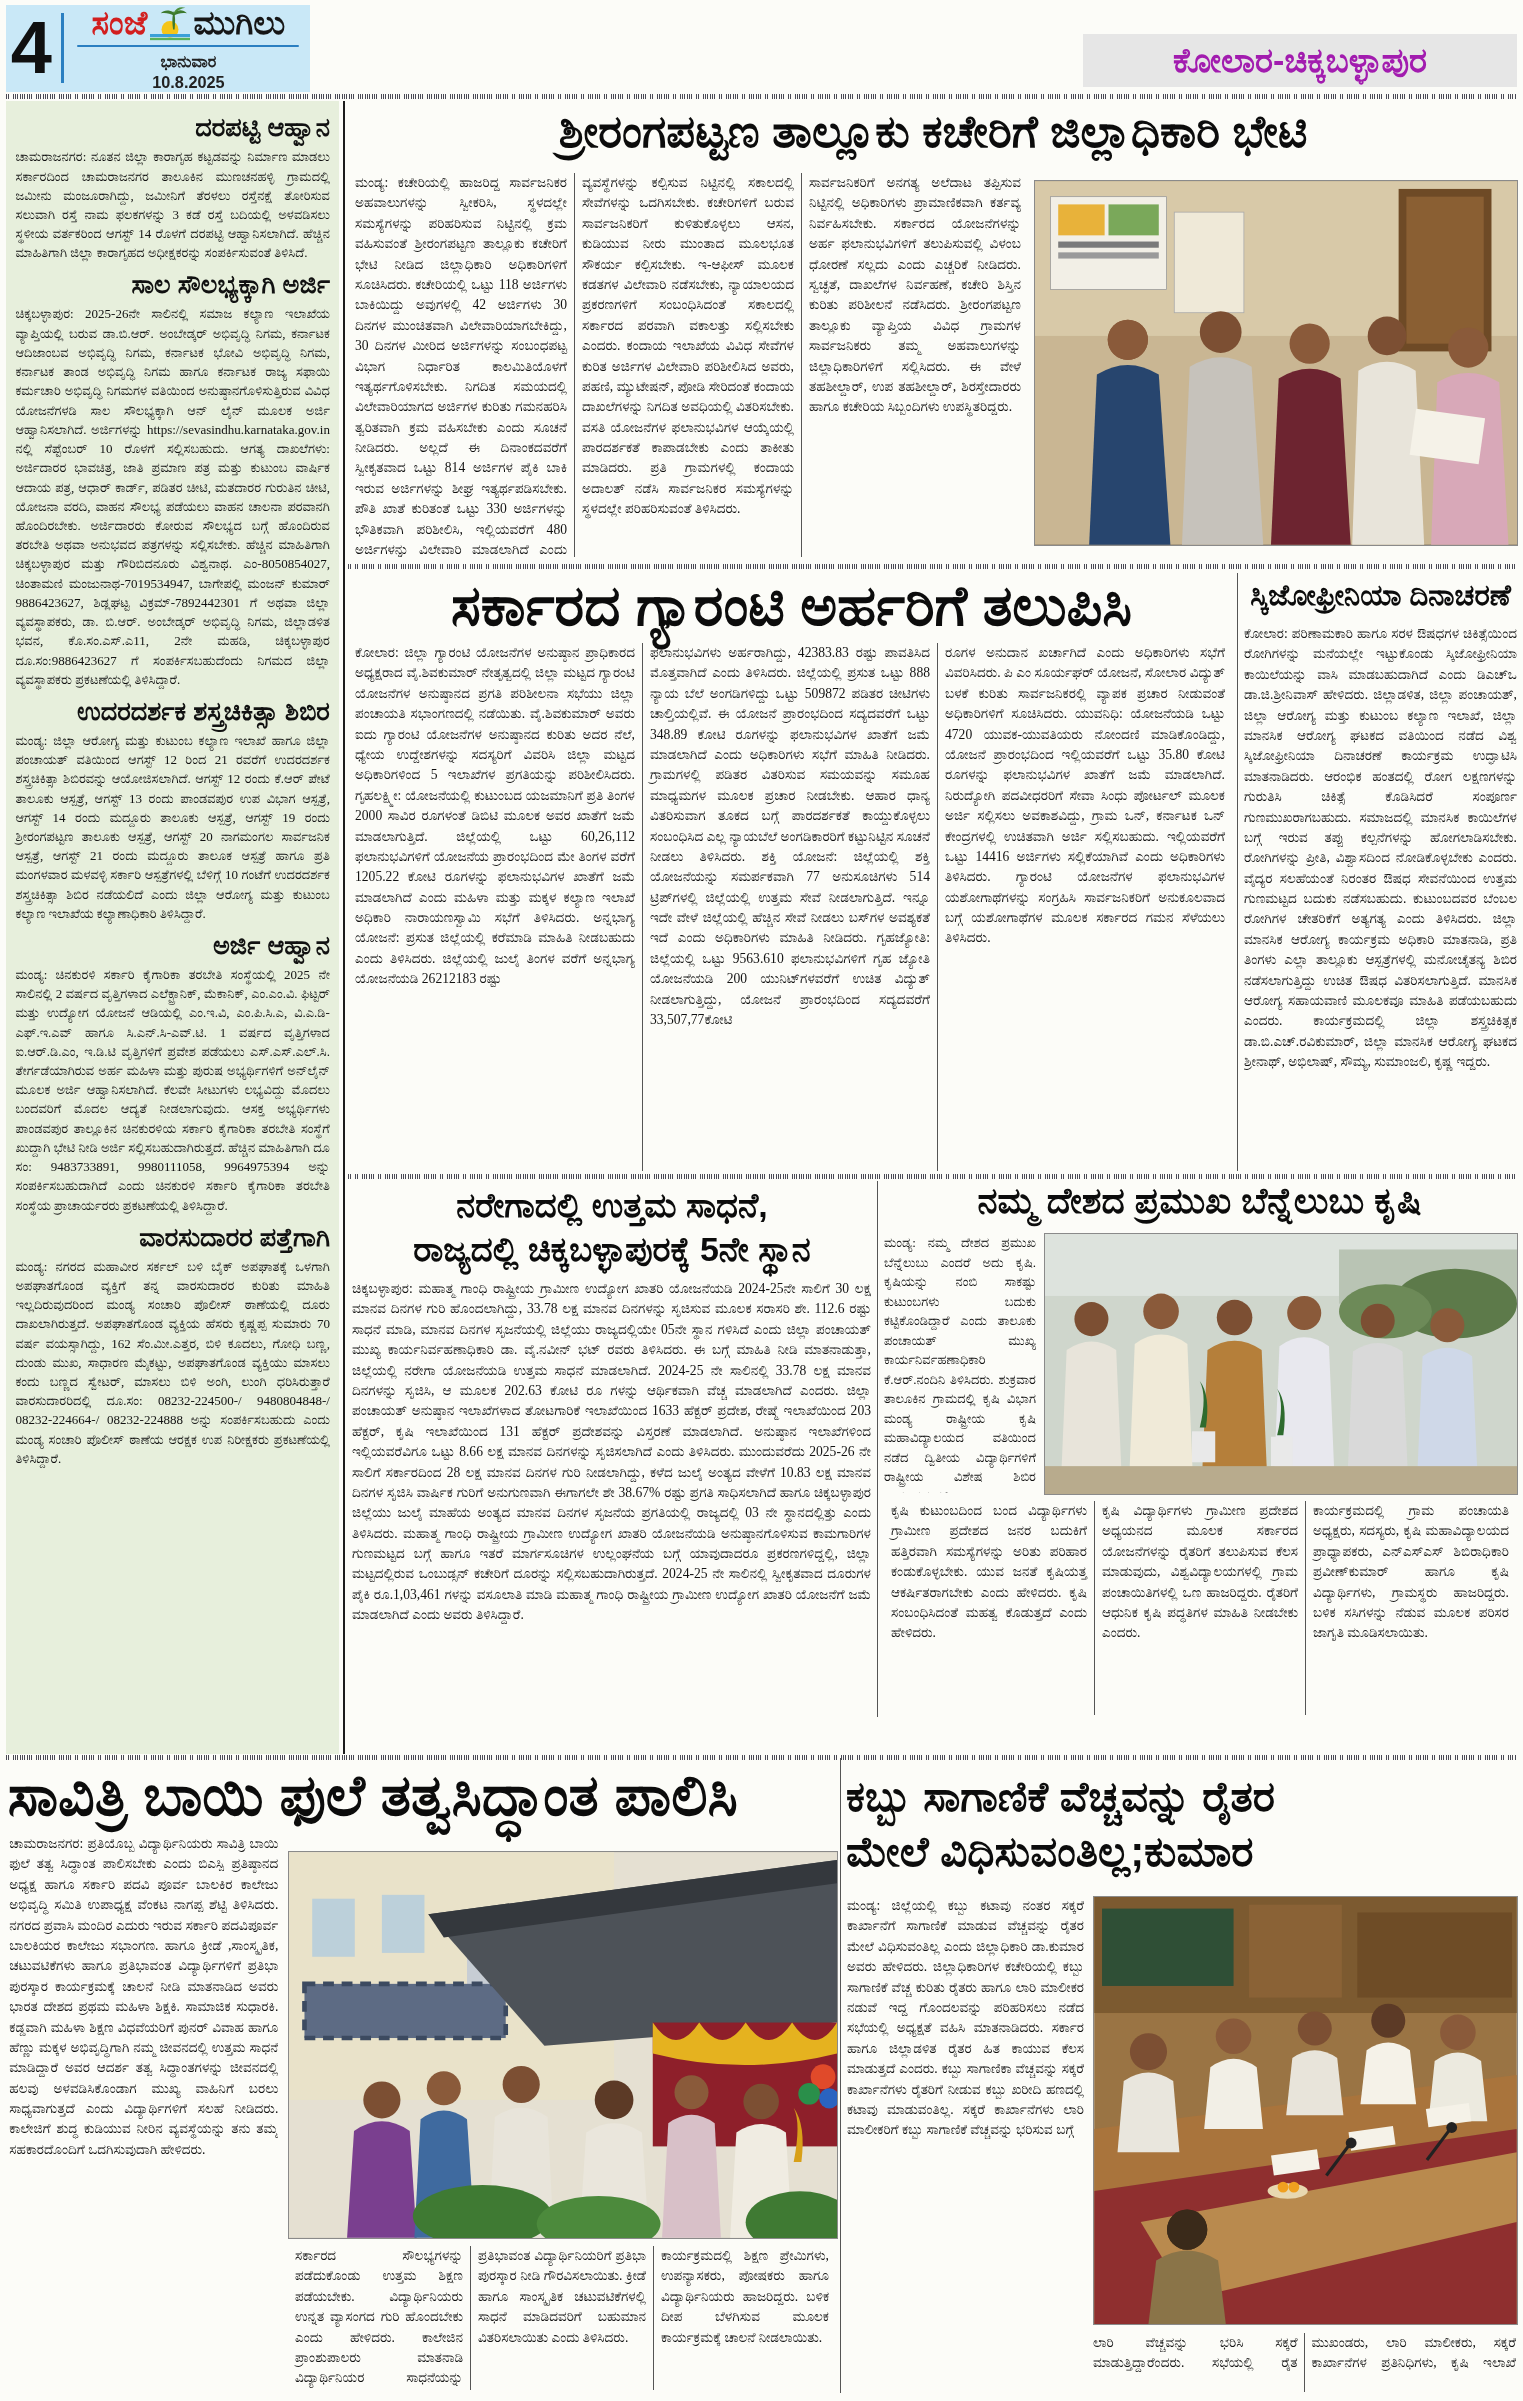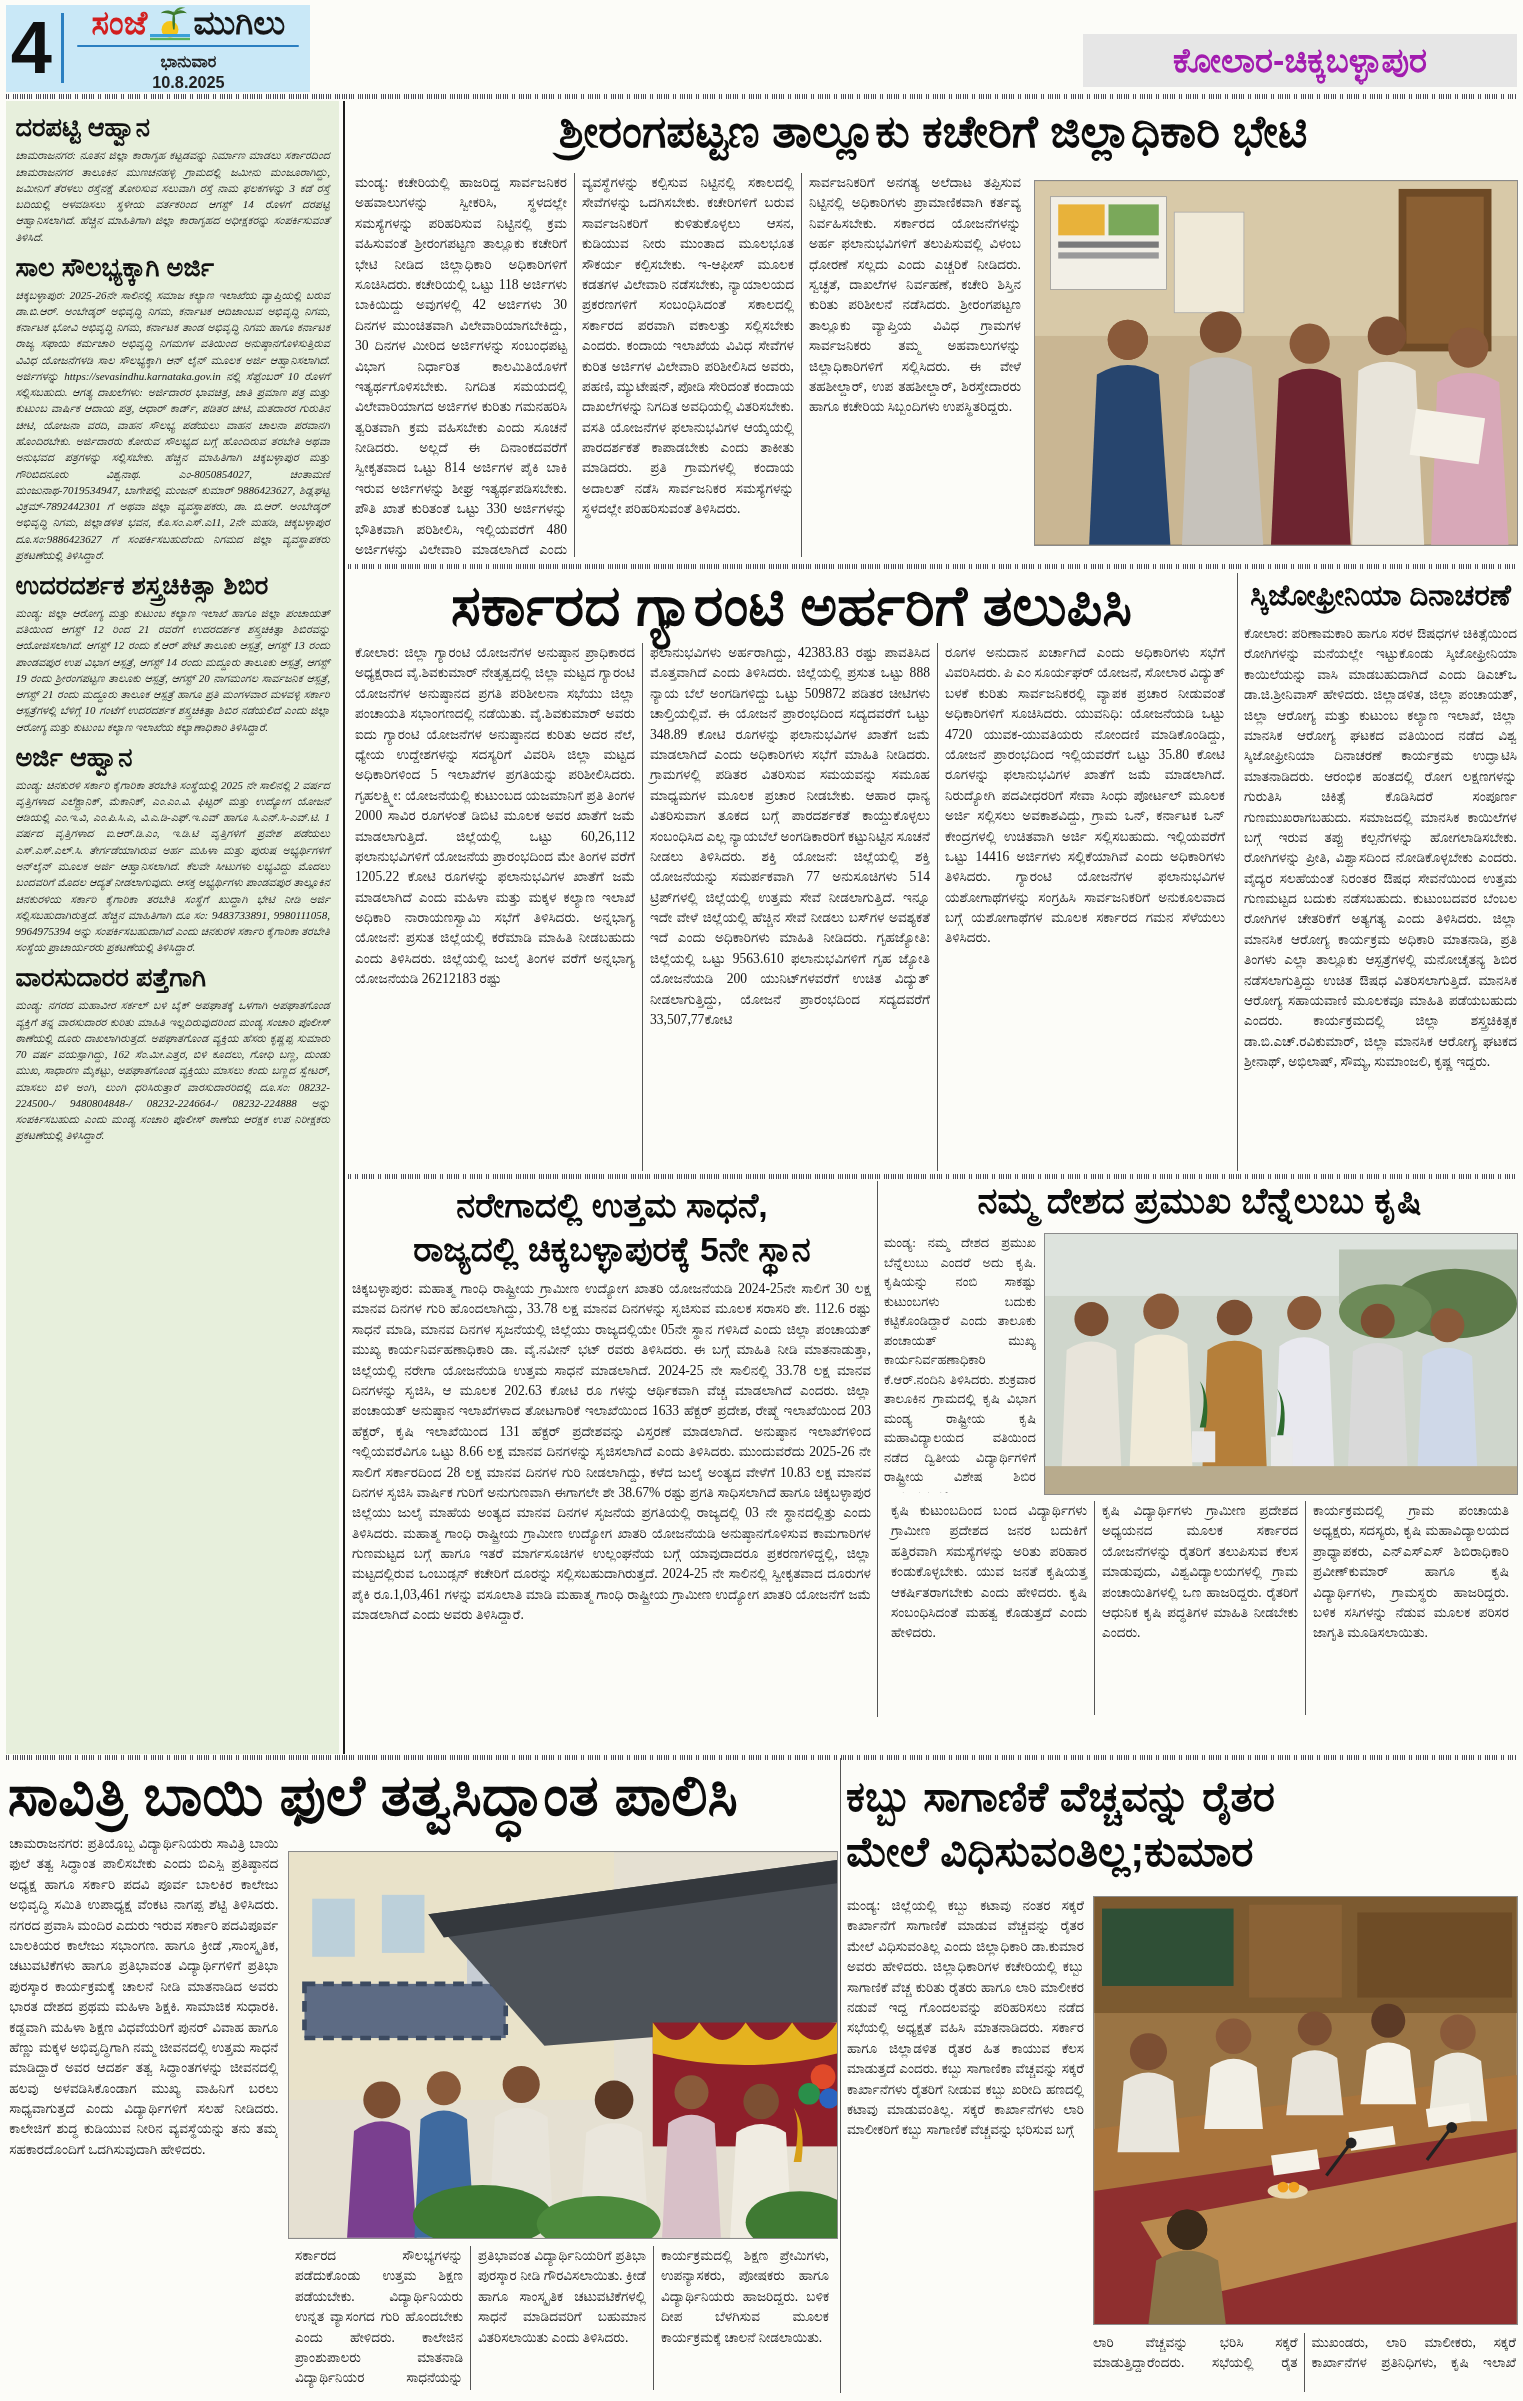--- a/index.html
+++ b/index.html
@@ -14,22 +14,22 @@
   #mast-right{flex:1;text-align:center;}
   #mast-title{display:flex;align-items:center;justify-content:center;gap:3.1px;}
   .title-red{color:#d21f1f;font-weight:bold;font-size:33px;font-family:"Liberation Sans",sans-serif;}
   .title-black{color:#161616;font-weight:bold;font-size:33px;font-family:"Liberation Sans",sans-serif;}
   #mast-rule{height:2.3px;background:#2a7fc1;margin:1.5px 6.2px 4.6px 6.2px;border-radius:1.5px;}
   .mast-sub{font-size:16.3px;font-weight:bold;color:#222;line-height:1.25;font-family:"Liberation Sans",sans-serif;}
   #region-box{position:absolute;left:1083px;top:34px;width:434px;height:53px;background:#e6e6e6;display:flex;align-items:center;justify-content:center;}
   #region-box span{font-size:34px;font-weight:bold;font-family:"Liberation Sans",sans-serif;color:#a21caf;}
   
   #left-col{position:absolute;left:6.2px;top:101px;width:333px;height:1653px;background:#e7efdc;padding:4.6px 9.3px;box-sizing:border-box;overflow:hidden;}
-  .green-head{font-size:25.6px;font-weight:bold;text-align:left;font-family:"Liberation Sans",sans-serif;margin:7.7px 0 4.6px 0;line-height:1.15;}
-  .green-body{font-size:11px;line-height:1.48;text-align:justify;font-style:italic;}
+  .green-head{font-size:25.6px;font-weight:bold;text-align:right;font-family:"Liberation Sans",sans-serif;margin:7.7px 0 4.6px 0;line-height:1.15;}
+  .green-body{font-size:13px;line-height:1.48;text-align:justify;}
   
   .headline{position:absolute;font-weight:bold;font-family:"Liberation Sans",sans-serif;text-align:center;color:#0c0c0c;line-height:1.12;}
   
   .photo{position:absolute;border:0.8px solid #8a8a8a;overflow:hidden;background:#c8c2b4;}
   
   .col-row{position:absolute;display:flex;}
   .col-row .col{flex:1;padding:0 7px;box-sizing:border-box;}
   .col-row .col + .col{border-left:0.8px solid #555;}
 </style>
 </head>

